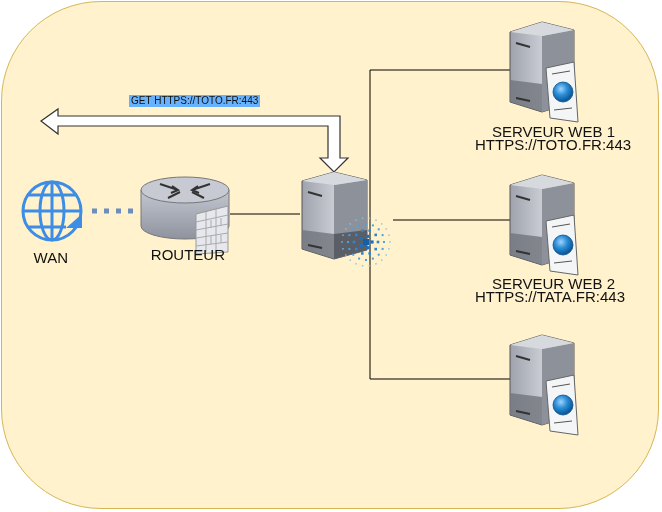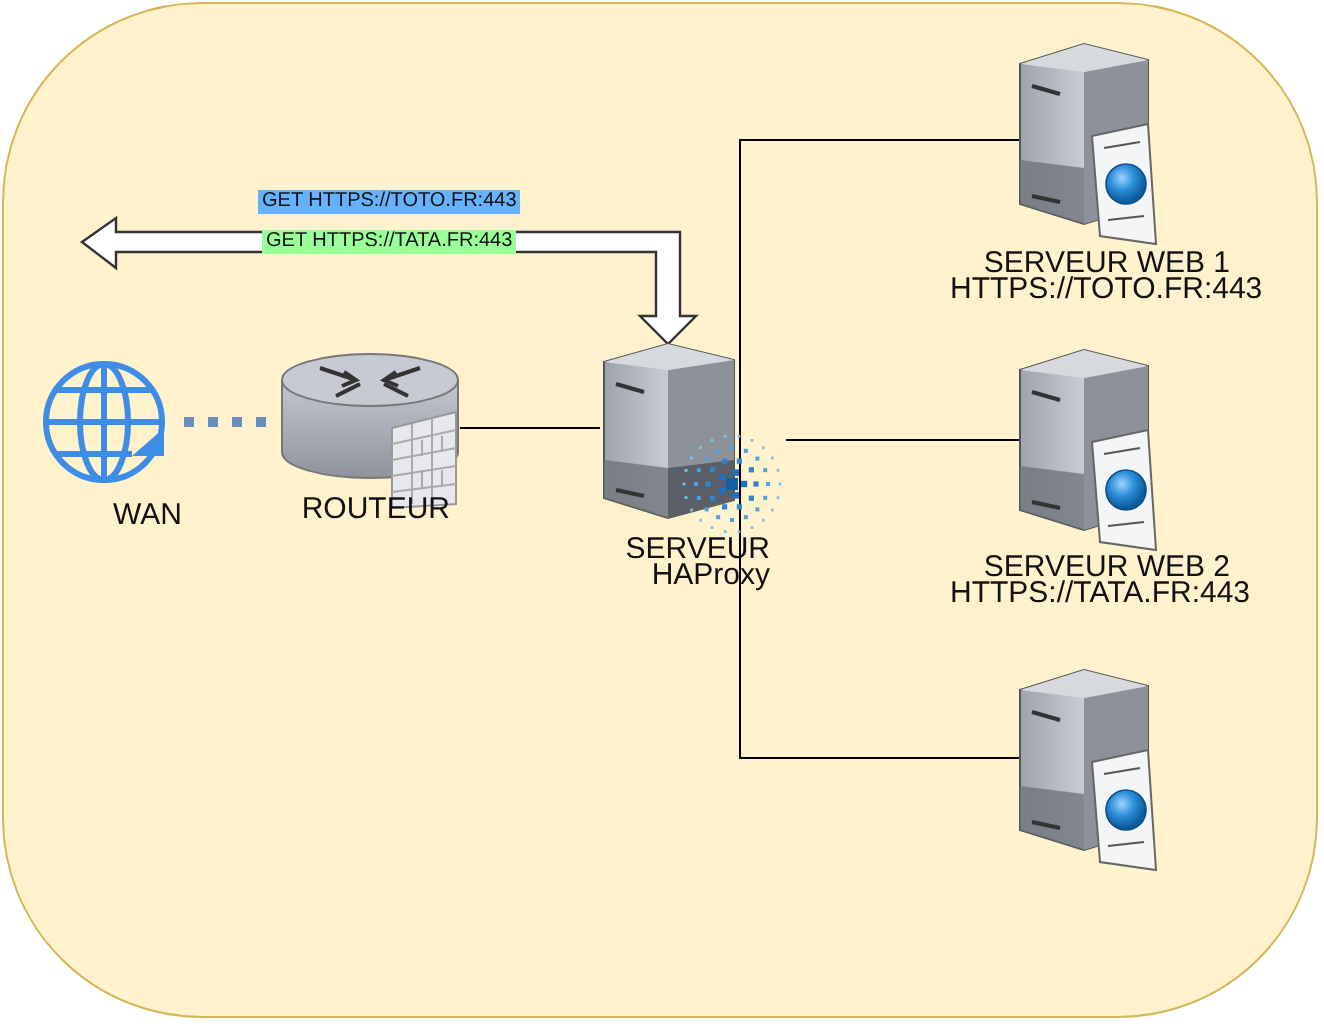--- a/index.html
+++ b/index.html
@@ -171,29 +171,24 @@
         <g>
           <path d="M36,46 L64,40 L68,100 L40,96 Z" fill="#f4f5f7" stroke="#666" stroke-width="1"></path>
           <line x1="42" y1="52" x2="60" y2="49" stroke="#555" stroke-width="1"></line>
           <line x1="44" y1="88" x2="62" y2="86" stroke="#555" stroke-width="1"></line>
           <circle cx="53" cy="70" r="10" fill="url(#globeBlue)" stroke="#0b4f8a" stroke-width="0.8"></circle>
         </g>
       </g>
   </svg>
 
   <span class="req" style="left:129px; top:95px; background:#66b2ff;">GET  HTTPS://TOTO.FR:443</span>
-  <span class="req" style="left:131px; top:115px; background:#99ff99;">GET  HTTPS://TATA.FR:443</span>
 
-  <div class="label" style="left:31px; top:251px; width:60px;">WAN</div>
+  <div class="label" style="left:8px; top:251px; width:60px;">WAN</div>
   <div class="label" style="left:145px; top:248px; width:80px;">ROUTEUR</div>
 
-  <div class="label" style="left:285px; top:268px; width:100px;">
-    <div>SERVEUR</div>
-    <div>HAProxy</div>
-  </div>
 
   <div class="label" style="left:475px; top:125px; width:140px;">
     <div>SERVEUR WEB 1</div>
     <div>HTTPS://TOTO.FR:443</div>
   </div>
   <div class="label" style="left:475px; top:277px; width:140px;">
     <div>SERVEUR WEB 2</div>
     <div>HTTPS://TATA.FR:443</div>
   </div>
 </div>

